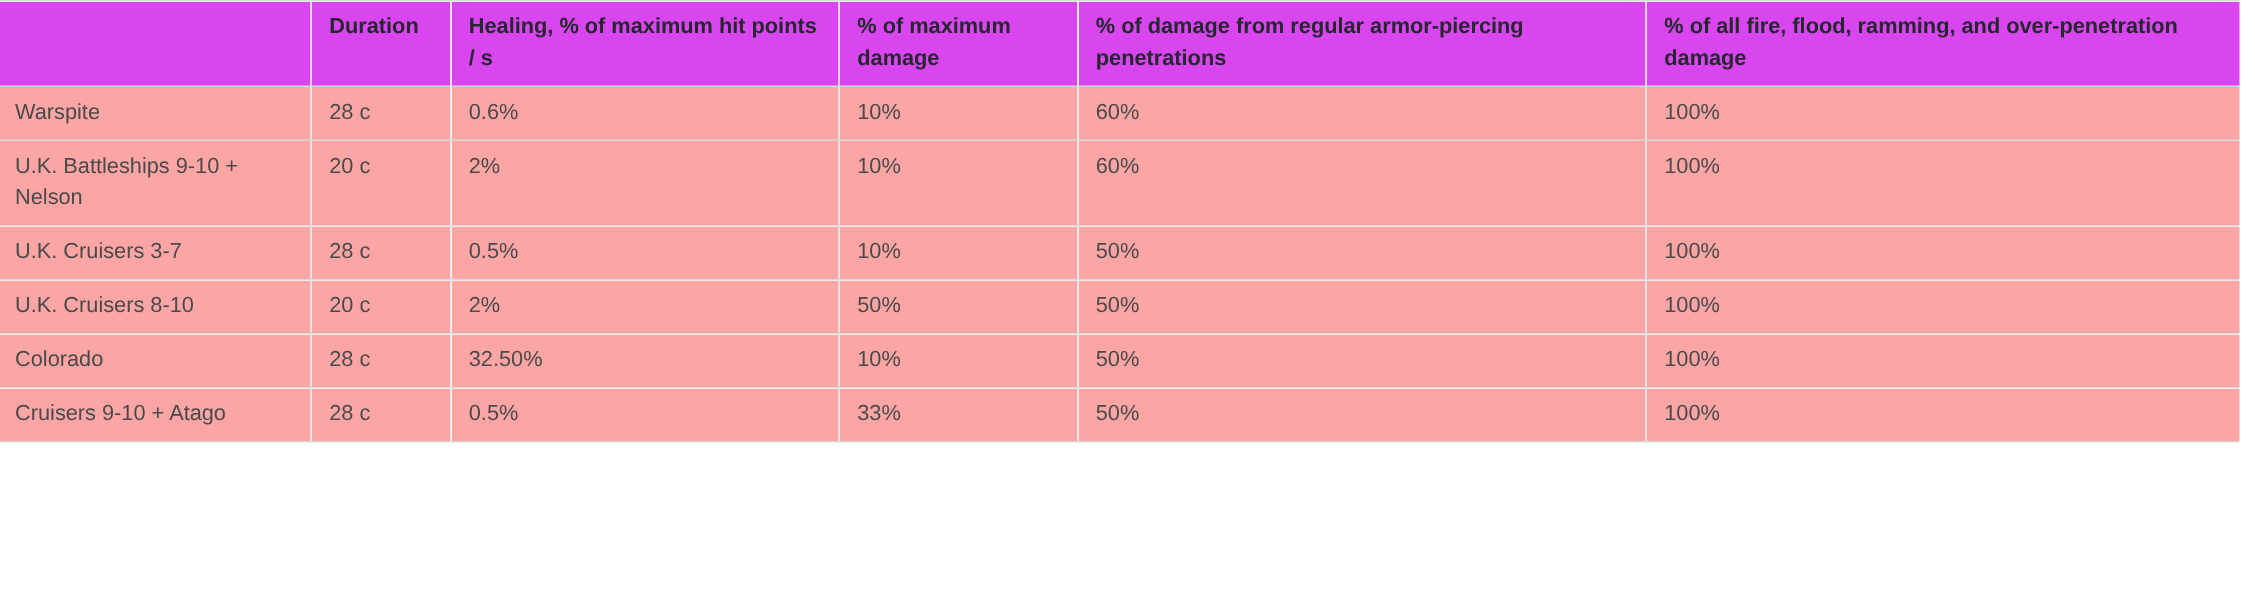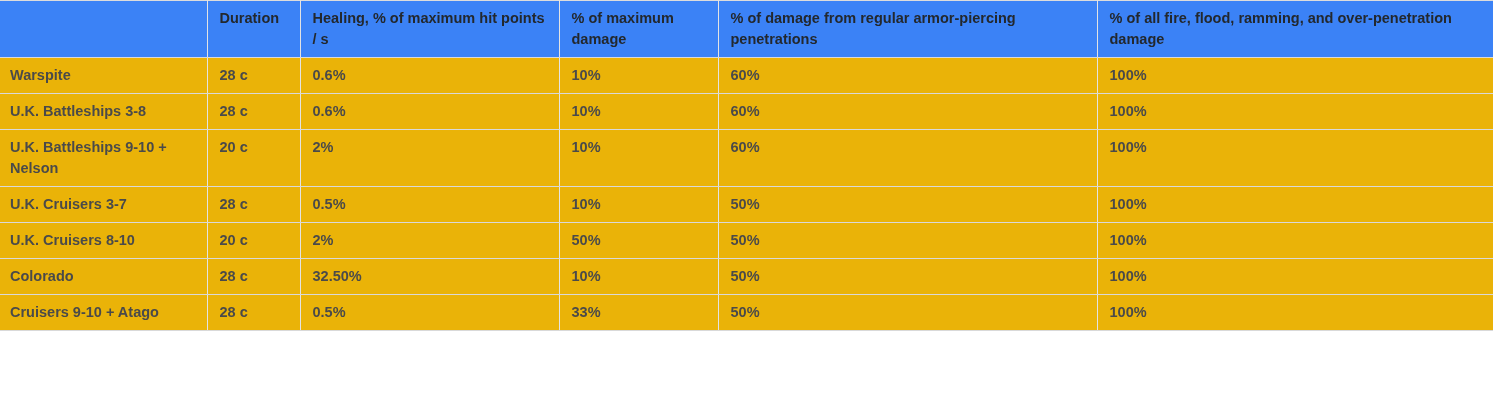--- a/index.html
+++ b/index.html
@@ -35,28 +35,28 @@
   }
   table.data-table th:first-child,
   table.data-table td:first-child {
     padding-left: 10px;
   }
   table.data-table th:last-child,
   table.data-table td:last-child {
     border-right: none;
   }
   table.data-table thead th {
-    background: #3b82f6;
+    background: #d946ef;
     color: #23282d;
     font-weight: bold;
   }
   table.data-table tbody td {
-    background: #eab308;
+    background: #fca5a5;
     color: #4a4a4a;
-    font-weight: bold;
+    font-weight: normal;
   }
 </style>
 </head>
 <body>
 
 <div class="screen">
   <table class="data-table">
     <colgroup>
       <col style="width:207px">
       <col style="width:93px">
@@ -71,28 +71,20 @@
         <th>Duration</th>
         <th>Healing, % of maximum hit points / s</th>
         <th>% of maximum damage</th>
         <th>% of damage from regular armor-piercing penetrations</th>
         <th>% of all fire, flood, ramming, and over-penetration damage</th>
       </tr>
     </thead>
     <tbody>
         <tr>
           <td>Warspite</td>
-          <td>28 c</td>
-          <td>0.6%</td>
-          <td>10%</td>
-          <td>60%</td>
-          <td>100%</td>
-        </tr>
-        <tr>
-          <td>U.K. Battleships 3-8</td>
           <td>28 c</td>
           <td>0.6%</td>
           <td>10%</td>
           <td>60%</td>
           <td>100%</td>
         </tr>
         <tr>
           <td>U.K. Battleships 9-10 + Nelson</td>
           <td>20 c</td>
           <td>2%</td>

